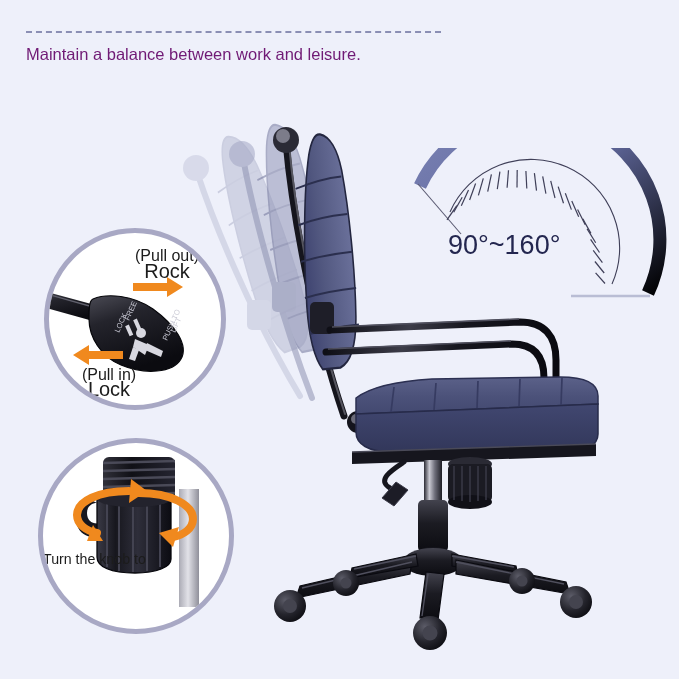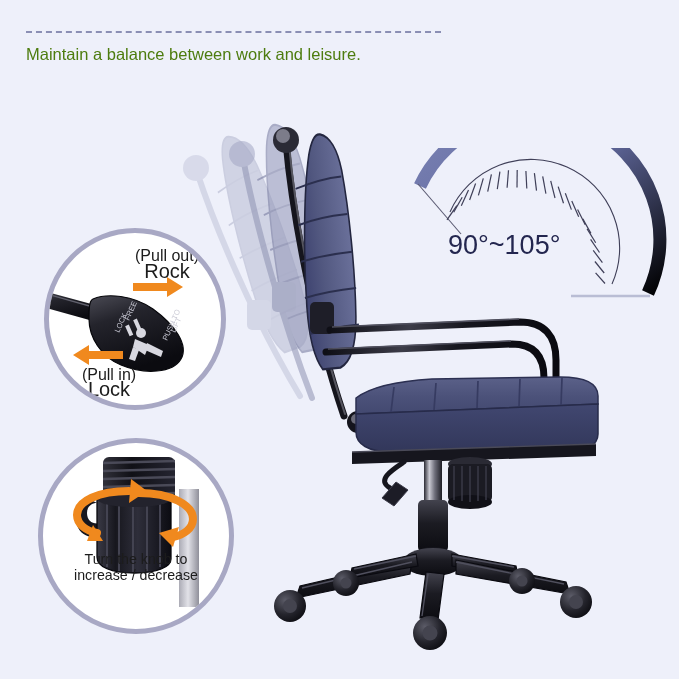--- a/index.html
+++ b/index.html
@@ -37,21 +37,21 @@
   }
   .divider {
     margin-top: 9px;
     height: 0;
     border-top: 2px dashed #8b8fb4;
     width: 415px;
   }
   .subtitle {
     margin-top: 11px;
     font-size: 16.5px;
-    color: #4d7c0f;
+    color: #701a75;
     line-height: 1.3;
     white-space: nowrap;
   }
 
   
   .abs { position: absolute; }
 
   
   .angle-wrap {
     position: absolute;
@@ -100,21 +100,20 @@
     white-space: nowrap;
   }
   .co-small { font-size: 16px; }
   .co-big   { font-size: 20px; }
 
   .tension-caption {
     position: absolute;
     left: 0;
     right: 0;
     top: 108px;
-    text-align: center;
     font-size: 14.2px;
     color: #1c1c1c;
     line-height: 1.16;
   }
 
   
   .layer {
     position: absolute;
     left: 0;
     top: 0;
@@ -166,21 +165,21 @@
         <line x1="181.2" y1="76.7" x2="173.6" y2="61.6"></line>
         <line x1="186.9" y1="85.4" x2="178.8" y2="70.9"></line>
         <line x1="191.7" y1="94.7" x2="183.1" y2="80.9"></line>
         <line x1="195.5" y1="104.5" x2="186.6" y2="91.4"></line>
         <line x1="198.4" y1="114.6" x2="189.2" y2="102.3"></line>
         <line x1="200.2" y1="125.0" x2="190.9" y2="113.5"></line>
         <line x1="201.0" y1="135.5" x2="191.6" y2="124.8"></line>
       </g>
     </svg>
 
-    <div class="angle-label">90°~105°</div>
+    <div class="angle-label">90°~160°</div>
   </div>
 
   <svg class="layer chair-layer" viewBox="0 0 679 679">
     <defs>
       <linearGradient id="seatTop" x1="0" y1="0" x2="0" y2="1">
         <stop offset="0%" stop-color="#5b6189"></stop>
         <stop offset="55%" stop-color="#4b5179"></stop>
         <stop offset="100%" stop-color="#434970"></stop>
       </linearGradient>
       <linearGradient id="seatSide" x1="0" y1="0" x2="0" y2="1">
@@ -494,21 +493,20 @@
         <path d="M 96 50 C 128 50, 150 62, 150 76 C 150 86, 140 92, 130 94"></path>
       </g>
 
       <path d="M 88 36 L 104 48 L 86 60 Z" fill="#f0891e"></path>
       <path d="M 136 84 L 130 104 L 116 90 Z" fill="#f0891e"></path>
       <path d="M 50 82 L 44 98 L 60 98 Z" fill="#f0891e"></path>
     </svg>
 
     <div class="tension-caption">
       <div>Turn the knob to</div>
-      <div>increase / decrease</div>
     </div>
   </div>
 
   <div class="header">
     <div class="divider"></div>
     <div class="subtitle">Maintain a balance between work and leisure.</div>
   </div>
 
 </div>
 

